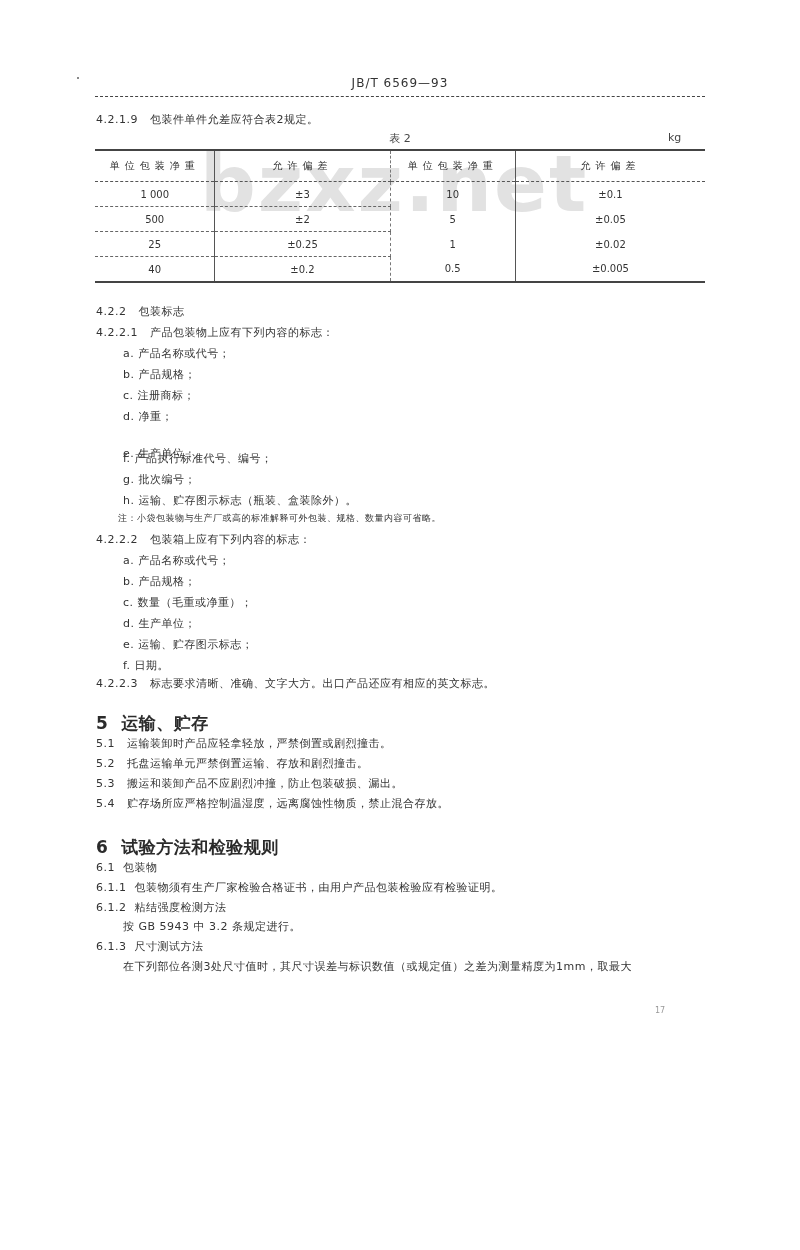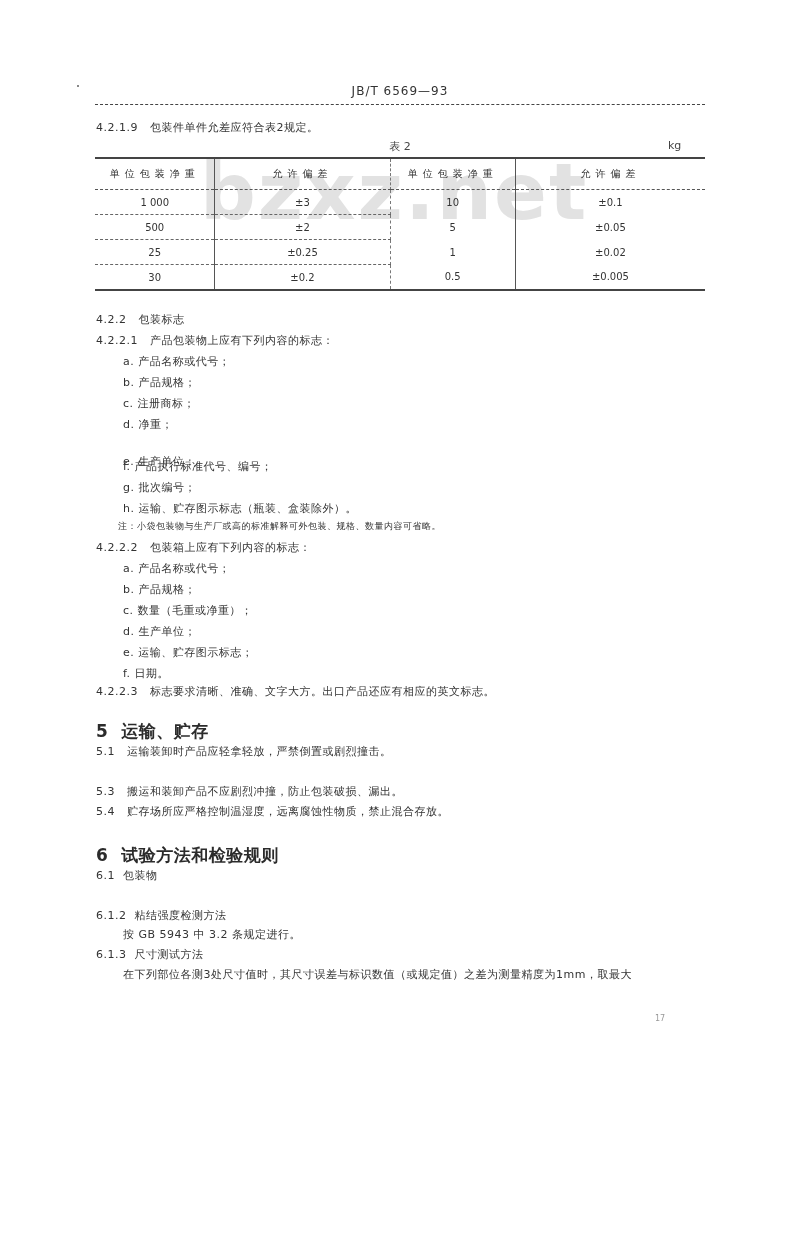--- a/index.html
+++ b/index.html
@@ -1,18 +1,18 @@
 <!DOCTYPE html>
 <html><head>
 <meta charset="utf-8">
 <style>
   html, body { margin: 0; padding: 0; background: #ffffff; }
   body { width: 800px; height: 1250px; position: relative; overflow: hidden;
          font-family: "DejaVu Sans", "Liberation Sans", sans-serif; color: #2a2a2a; }
-  .page { position: absolute; left: 0; top: 12px; width: 800px; height: 1016px; }
+  .page { position: absolute; left: 0; top: 4px; width: 800px; height: 1016px; }
   .dot-top { position: absolute; left: 77px; top: 73px; width: 2px; height: 2px; background: #888; }
   .std-header { position: absolute; left: 0; width: 800px; top: 72px; text-align: center;
                 font-size: 12px; letter-spacing: 1px; color: #333; }
   .header-rule { position: absolute; left: 95px; width: 610px; top: 92px; height: 0;
                  border-top: 1.5px dashed #444; }
   .line { position: absolute; font-size: 11px; white-space: nowrap; color: #333; letter-spacing: 0.5px; }
   .indent { left: 123px; }
   .lvl0 { left: 96px; }
   .sec { font-size: 17px; font-weight: bold; color: #2b2b2b; margin-top: 8px; }
   .caption { position: absolute; left: 0; width: 800px; top: 127px; text-align: center; font-size: 11px; color: #444; }
@@ -72,21 +72,21 @@
         <td class="c3">5</td>
         <td class="c4">±0.05</td>
       </tr>
       <tr class="r">
         <td class="c1">25</td>
         <td class="c2">±0.25</td>
         <td class="c3">1</td>
         <td class="c4">±0.02</td>
       </tr>
       <tr>
-        <td class="c1">30</td>
+        <td class="c1">40</td>
         <td class="c2">±0.2</td>
         <td class="c3">0.5</td>
         <td class="c4">±0.005</td>
       </tr>
     </tbody>
   </table>
 
   <div class="line lvl0" style="top:300px;">
     <span>4.2.2</span>&nbsp;&nbsp;
     <span>包装标志</span>
@@ -118,28 +118,32 @@
 
   <div class="line lvl0" style="top:672px;">
     <span>4.2.2.3</span>&nbsp;&nbsp;
     <span>标志要求清晰、准确、文字大方。出口产品还应有相应的英文标志。</span>
   </div>
 
   <div class="line lvl0 sec" style="top:700px;">
     <span>5</span>&nbsp;&nbsp;<span>运输、贮存</span>
   </div>
   <div class="line lvl0" style="top:732px;"><span>5.1</span>&nbsp;&nbsp;&nbsp;<span>运输装卸时产品应轻拿轻放，严禁倒置或剧烈撞击。</span></div>
+  <div class="line lvl0" style="top:752px;"><span>5.2</span>&nbsp;&nbsp;&nbsp;<span>托盘运输单元严禁倒置运输、存放和剧烈撞击。</span></div>
   <div class="line lvl0" style="top:772px;"><span>5.3</span>&nbsp;&nbsp;&nbsp;<span>搬运和装卸产品不应剧烈冲撞，防止包装破损、漏出。</span></div>
   <div class="line lvl0" style="top:792px;"><span>5.4</span>&nbsp;&nbsp;&nbsp;<span>贮存场所应严格控制温湿度，远离腐蚀性物质，禁止混合存放。</span></div>
 
   <div class="line lvl0 sec" style="top:824px;">
     <span>6</span>&nbsp;&nbsp;<span>试验方法和检验规则</span>
   </div>
   <div class="line lvl0" style="top:856px;">
     <span>6.1</span>&nbsp;&nbsp;<span>包装物</span>
+  </div>
+  <div class="line lvl0" style="top:876px;">
+    <span>6.1.1</span>&nbsp;&nbsp;<span>包装物须有生产厂家检验合格证书，由用户产品包装检验应有检验证明。</span>
   </div>
   <div class="line lvl0" style="top:896px;">
     <span>6.1.2</span>&nbsp;&nbsp;<span>粘结强度检测方法</span>
   </div>
   <div class="line indent" style="top:915px;">按 GB 5943 中 3.2 条规定进行。</div>
   <div class="line lvl0" style="top:935px;">
     <span>6.1.3</span>&nbsp;&nbsp;<span>尺寸测试方法</span>
   </div>
   <div class="line indent" style="top:955px; font-size:11px;">在下列部位各测3处尺寸值时，其尺寸误差与标识数值（或规定值）之差为测量精度为1mm，取最大</div>
 

